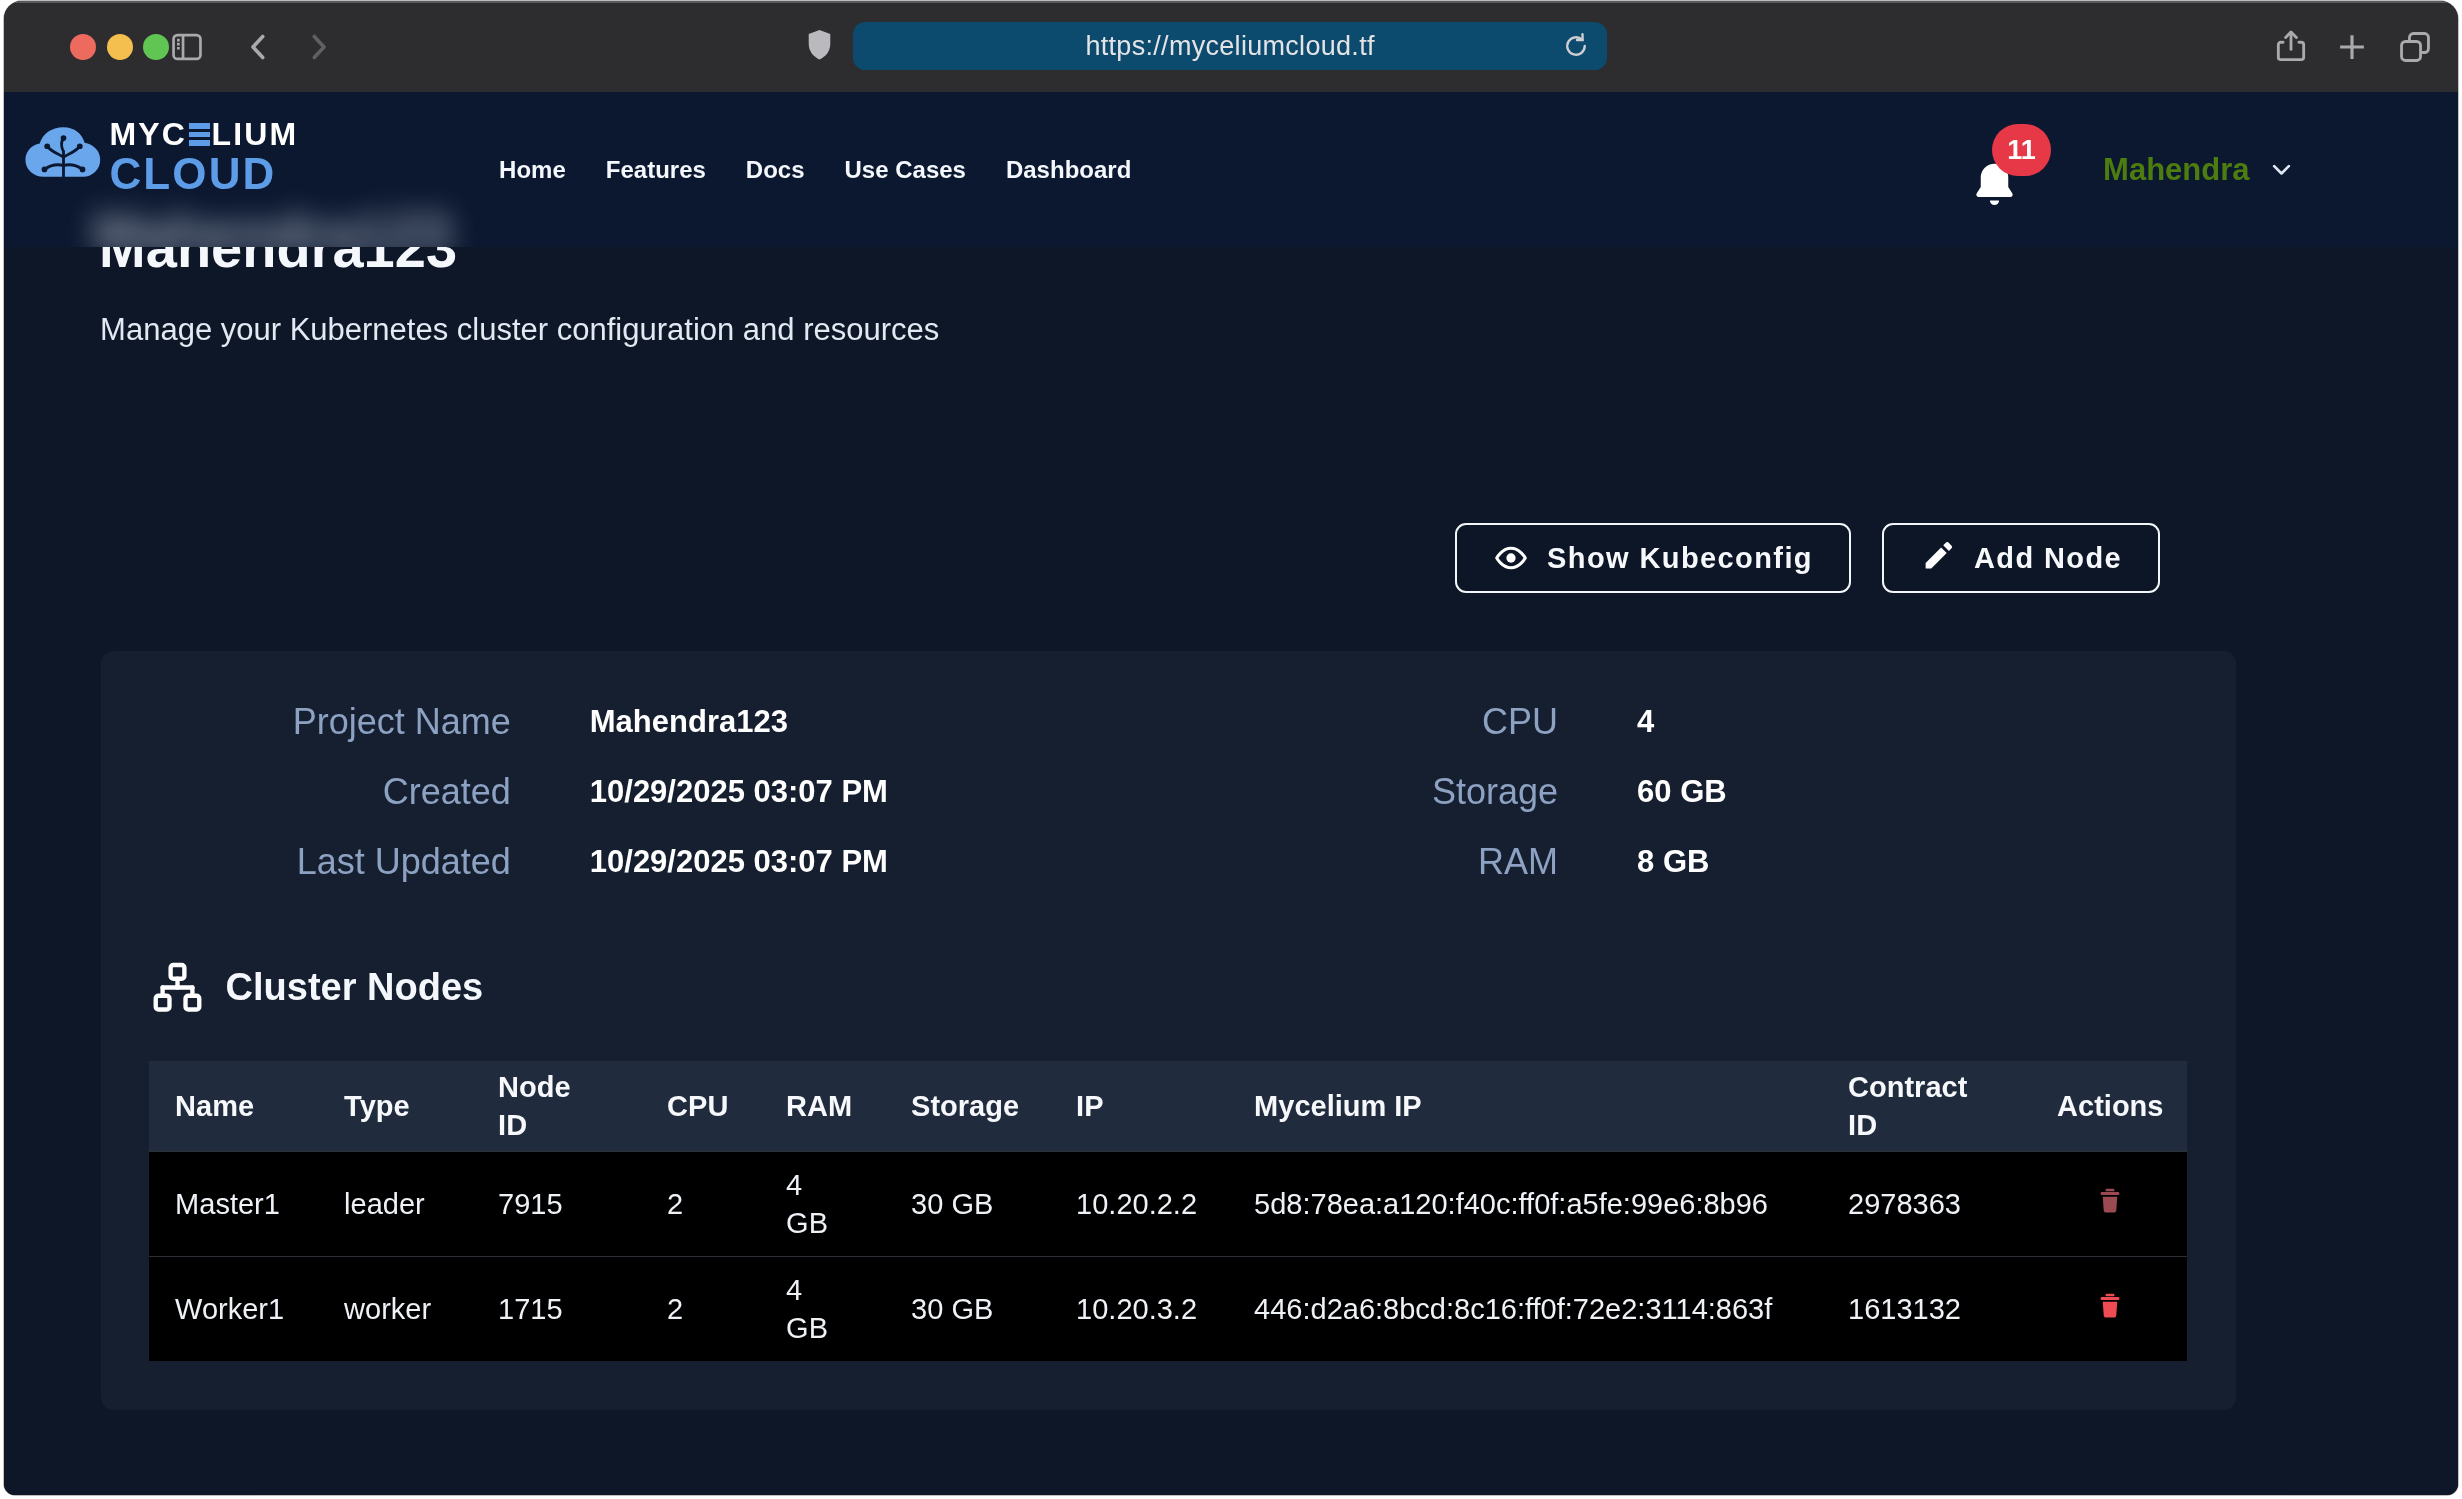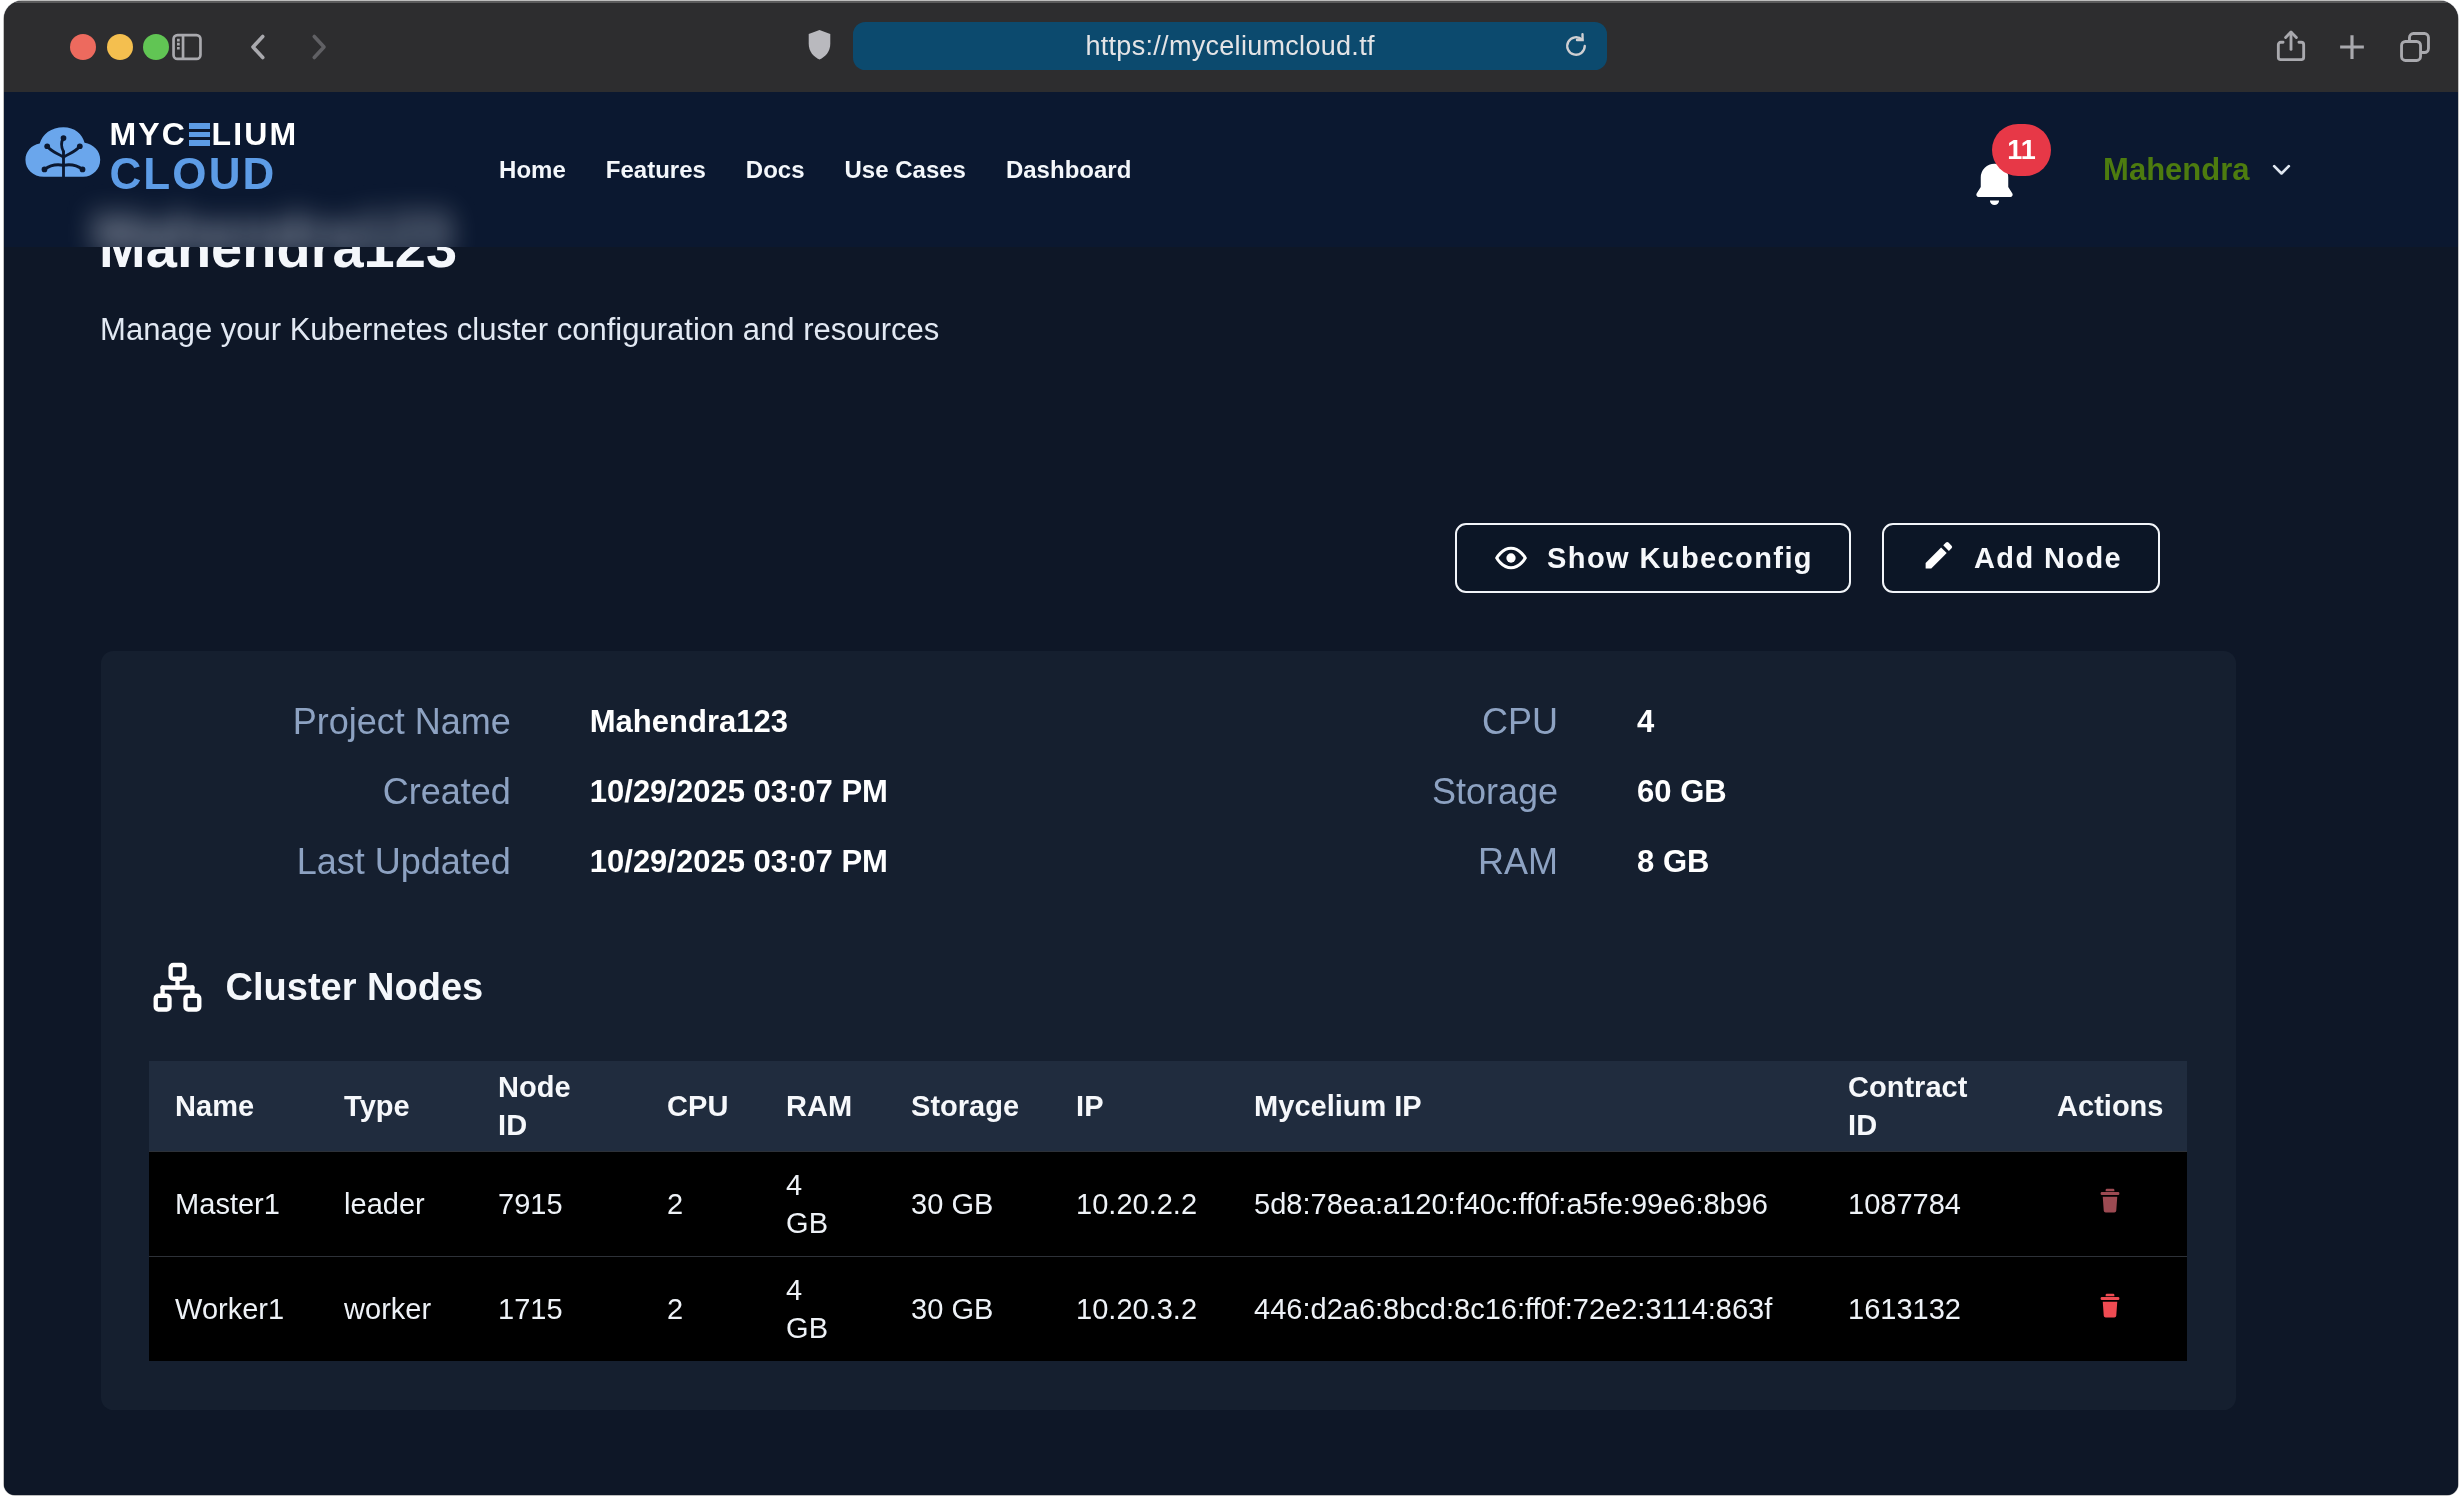--- a/index.html
+++ b/index.html
@@ -244,21 +244,21 @@
             <tbody>
               <tr>
                 <td>Master1</td>
                 <td>leader</td>
                 <td>7915</td>
                 <td>2</td>
                 <td><span class="ram-wrap">4 GB</span></td>
                 <td>30 GB</td>
                 <td>10.20.2.2</td>
                 <td class="cell-myc">5d8:78ea:a120:f40c:ff0f:a5fe:99e6:8b96</td>
-                <td>1087784</td>
+                <td>2978363</td>
                 <td class="act-cell">
                   <button class="trash-btn trash-muted">
                     <svg viewBox="0 0 24 24" fill="currentColor">
                       <path d="M9.5 3h5a1 1 0 0 1 1 1v1h-7V4a1 1 0 0 1 1-1z"></path>
                         <rect x="4.5" y="5.6" width="15" height="2.4" rx="1"></rect>
                         <path d="M6.2 9.4h11.6l-.8 11.2a1.6 1.6 0 0 1-1.6 1.4H8.6A1.6 1.6 0 0 1 7 20.6L6.2 9.4z"></path>
                     </svg>
                   </button>
                 </td>
               </tr>

